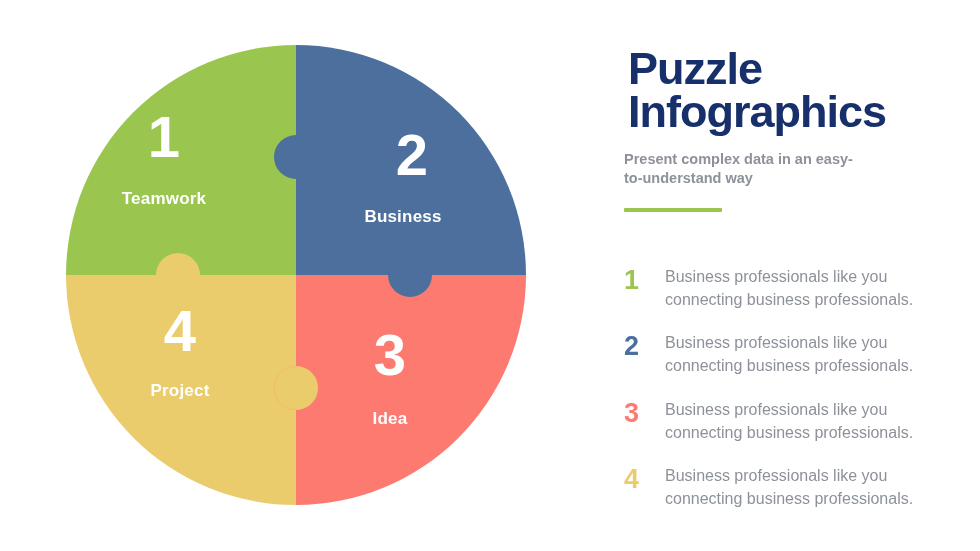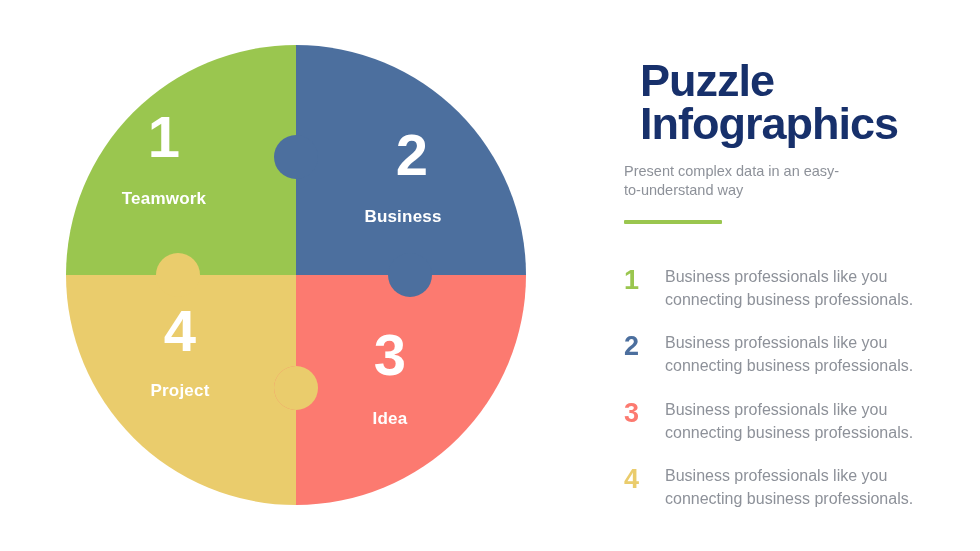--- a/index.html
+++ b/index.html
@@ -57,30 +57,31 @@
     top: 44px;
     width: 320px;
   }
   #title {
     font-family: "Liberation Sans", sans-serif;
     font-weight: bold;
     font-size: 45px;
     line-height: 0.95;
     color: #17306b;
     letter-spacing: -1px;
-    margin: 16px;
+    margin: 4px;
     white-space: pre-line;
   }
   #subtitle {
     font-family: "Liberation Sans", sans-serif;
     font-size: 14.5px;
     line-height: 1.35;
     color: #8d9199;
     margin: 16px 0 0 0;
     white-space: pre-line;
+    font-weight: bold;
   }
   #accent-rule {
     margin-top: 19px;
     width: 98px;
     height: 4px;
     background: #9AC64F;
     border-radius: 1px;
   }
 
   #legend {

